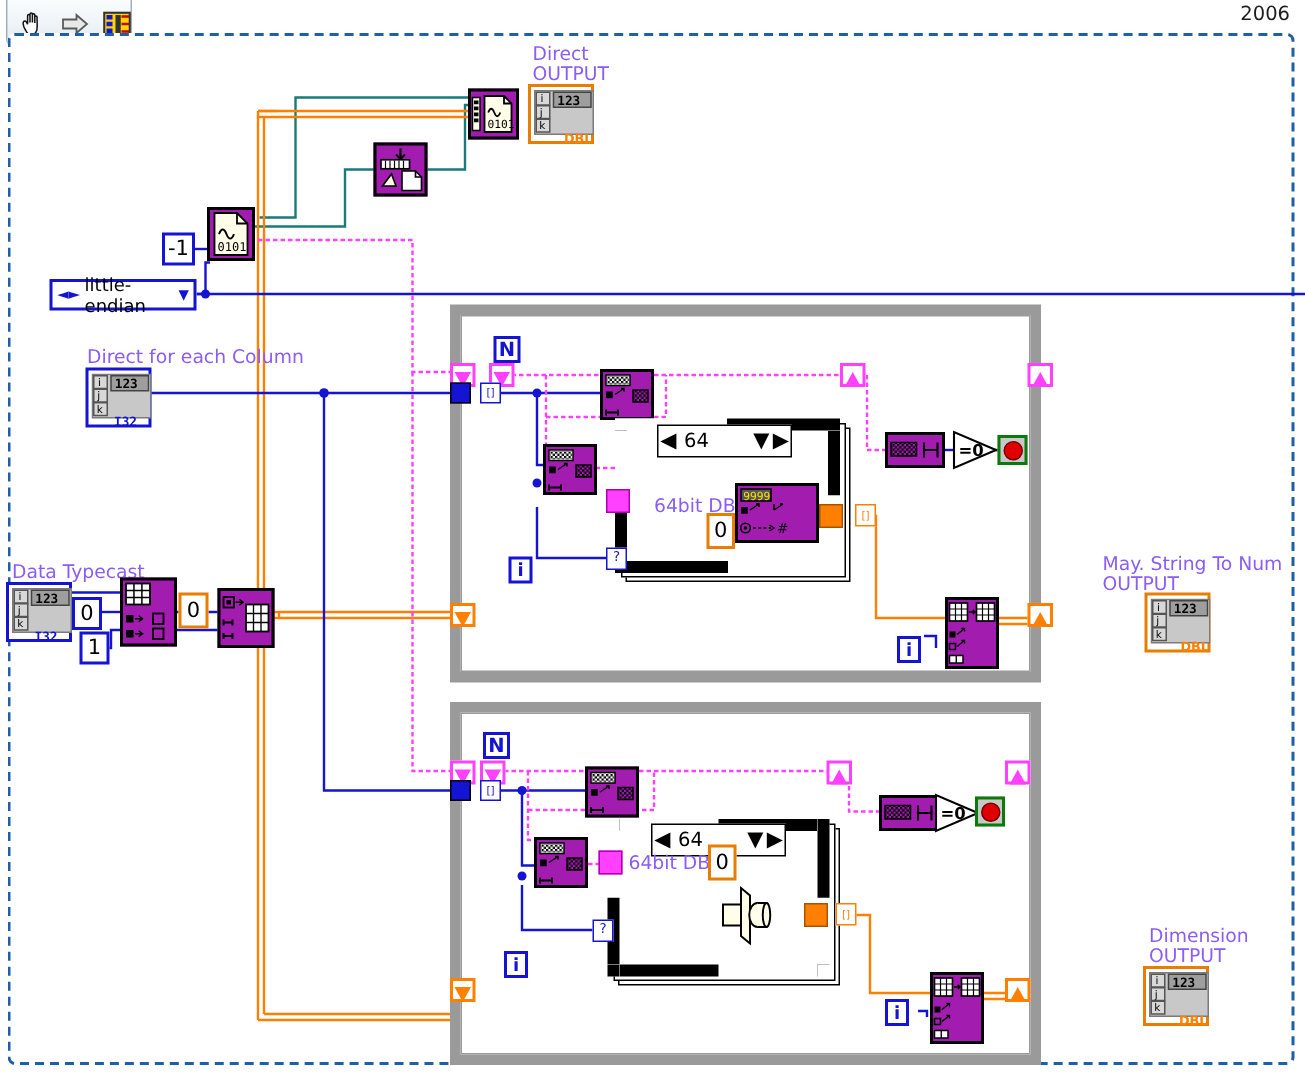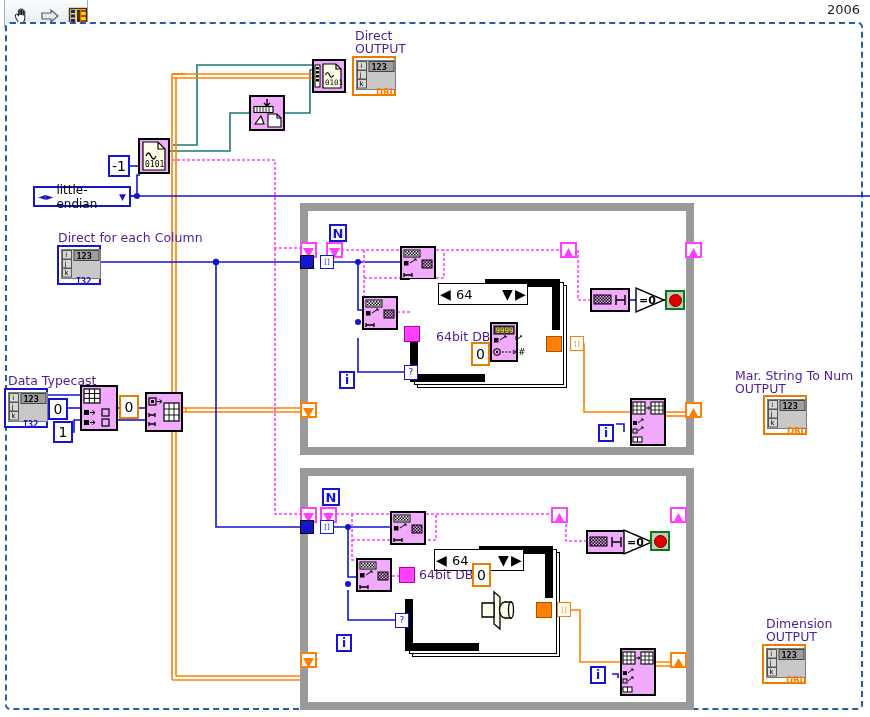--- a/index.html
+++ b/index.html
@@ -24,23 +24,23 @@
     border:2px dashed #1f5fa8;border-radius:5px;box-sizing:border-box;
     background:#ffffff;
   }
   .version-badge{
     position:absolute;right:6px;top:2px;
     font-size:13px;color:#1d1d1d;background:#ffffff;padding:0 4px;
     font-family:"DejaVu Sans","Liberation Sans",sans-serif;
   }
 
   
-  .lbl{position:absolute;font-size:12.5px;color:#4c1d95;line-height:13px;white-space:pre;}
+  .lbl{position:absolute;font-size:12.5px;color:#8b5cf6;line-height:13px;white-space:pre;}
   .wire{position:absolute;}
-  .node{position:absolute;background:#f0abfc;border:2px solid #000;box-sizing:border-box;}
+  .node{position:absolute;background:#a21caf;border:2px solid #000;box-sizing:border-box;}
   .node svg{display:block;}
 
   
   .term{position:absolute;box-sizing:border-box;}
   .term-3d{border:2px solid #1414d2;background:#ffffff;padding:2px;}
   .term-3d.orange{border-color:#e87d00;}
 
   .const-blue{position:absolute;border:2px solid #1414d2;background:#fff;color:#000;
     font-size:14px;line-height:1;display:flex;align-items:center;justify-content:center;box-sizing:border-box;}
   .const-orange{position:absolute;border:2px solid #e87d00;background:#fff;color:#000;
@@ -433,21 +433,21 @@
 
   <div class="tunnel" style="left:404px;top:326px;width:16px;height:16px;background:#ff40ff;border:1px solid #b000b0;"></div>
 
   <div class="tunnel" style="left:546px;top:336px;width:16px;height:16px;background:#ff8000;border:1px solid #a85300;"></div>
   <div class="tunnel" style="left:570px;top:336px;width:14px;height:15px;background:#fff;border:1px solid #ff8000;
        color:#ff8000;font-size:7px;text-align:center;line-height:14px;">[]</div>
 
   <div class="lbl" style="left:436px;top:330px;font-size:12.5px;">64bit DBL</div>
 
   <div class="const-orange" style="left:471px;top:342px;width:19px;height:24px;">0</div>
-  <div class="node" style="left:490px;top:322px;width:28px;height:40px;">
+  <div class="node" style="left:490px;top:322px;width:56px;height:40px;">
     <svg width="36" height="36" viewBox="0 0 36 36">
       <rect x="2" y="2" width="20" height="8" fill="#555" stroke="#000" stroke-width="1"></rect>
       <text x="3.5" y="9" font-size="7.5" fill="#ffe000" font-family="DejaVu Sans Mono, monospace">9999</text>
       <rect x="2" y="14" width="4.5" height="4.5" fill="#000"></rect>
       <path d="M8 16 L14 12 M12 12 L14 12 L14 14" stroke="#000" stroke-width="1" fill="none"></path>
       <path d="M24 16 L30 12 M24 12 L24 16 M28 12 L30 12" stroke="#000" stroke-width="1" fill="none"></path>
       <circle cx="5" cy="28" r="3.2" fill="none" stroke="#000" stroke-width="1.1"></circle>
       <circle cx="5" cy="28" r="1.2" fill="#000"></circle>
       <path d="M10 28 L22 28" stroke="#000" stroke-width="1" stroke-dasharray="2 1.5"></path>
       <path d="M21 26 L24 28 L21 30" stroke="#000" stroke-width="1" fill="none"></path>
@@ -481,21 +481,21 @@
       <rect x="1" y="21" width="4" height="4" fill="#000"></rect>
       <path d="M6 23 L11 19 M9 19 L11 19 L11 21" stroke="#000" stroke-width="0.9" fill="none"></path>
       <rect x="1" y="29" width="4" height="4" fill="none" stroke="#000" stroke-width="1"></rect>
       <path d="M6 31 L11 27 M9 27 L11 27 L11 29" stroke="#000" stroke-width="0.9" fill="none"></path>
       <rect x="1" y="37" width="9" height="5" fill="#ffffff" stroke="#000" stroke-width="1"></rect>
       <path d="M5.5 37 L5.5 42" stroke="#000" stroke-width="0.9"></path>
     </svg>
   </div>
   <div class="iter-i" style="left:598px;top:424px;width:16px;height:18px;">i</div>
 
-  <div class="lbl" style="left:735px;top:369px;width:130px;">Mar. String To Num
+  <div class="lbl" style="left:735px;top:369px;width:130px;">May. String To Num
 OUTPUT</div>
   <div class="term term-3d orange" style="left:763px;top:395px;width:44px;height:40px;">
     <svg width="40" height="36" viewBox="0 0 40 36">
       <rect x="0.5" y="0.5" width="39" height="29" fill="#c8c8c8" stroke="#7b7b7b"></rect>
       <rect x="1.5" y="1.5" width="9" height="8.5" fill="#d8d8d8" stroke="#555"></rect>
       <text x="4.3" y="8.3" font-size="7" fill="#000">i</text>
       <rect x="1.5" y="10.5" width="9" height="8.5" fill="#d8d8d8" stroke="#555"></rect>
       <text x="3.8" y="17.3" font-size="7" fill="#000">j</text>
       <rect x="1.5" y="19.5" width="9" height="8.5" fill="#d8d8d8" stroke="#555"></rect>
       <text x="3.5" y="26.3" font-size="7" fill="#000">k</text>

